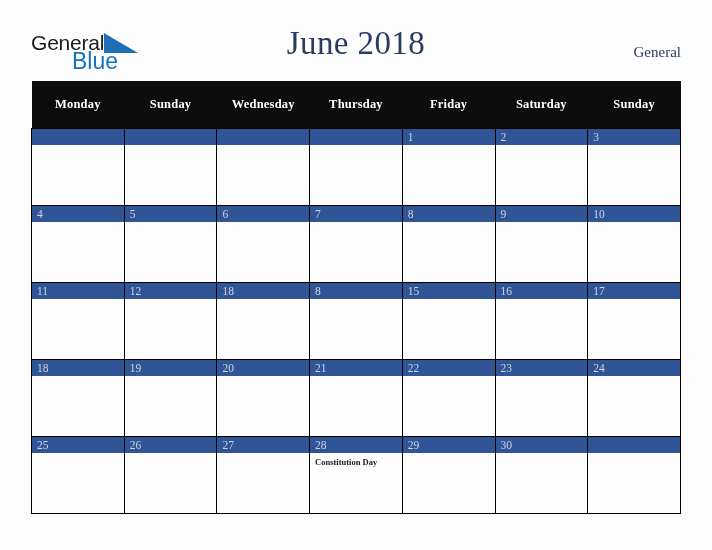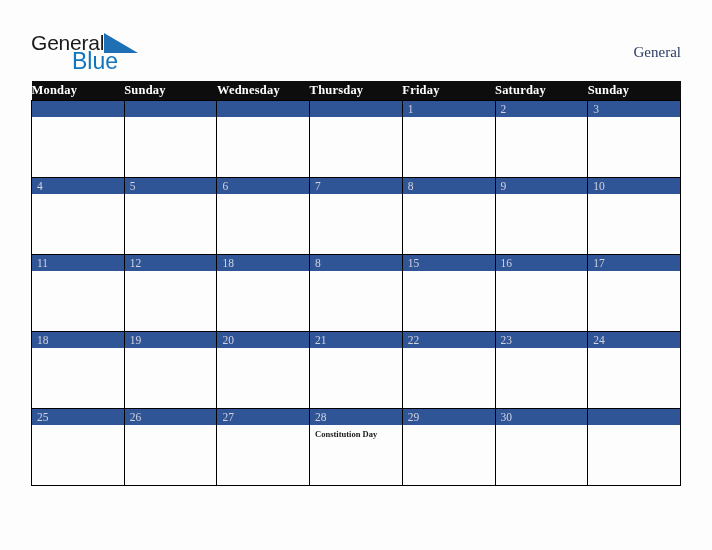--- a/index.html
+++ b/index.html
@@ -99,22 +99,22 @@
     width: 650px;
     border-collapse: collapse;
     table-layout: fixed;
   }
   .calendar th {
     background: #0d0d0d;
     color: #ffffff;
     font-size: 12.5px;
     font-weight: bold;
     height: 19px;
-    padding: 0;
-    text-align: left;
+    padding: 14px;
+    text-align: center;
     font-family: "Liberation Serif", "DejaVu Serif", serif;
     letter-spacing: 0.2px;
     border: none;
   }
   .calendar td {
     padding: 0;
     vertical-align: top;
     border: 1px solid #000000;
     border-top: none;
     background: #fdfdfd;
@@ -162,20 +162,21 @@
     <div class="logo-row1">
       <span class="logo-general">General</span><span class="logo-triangle"><svg width="34" height="20" viewBox="0 0 34 20">
             <polygon points="0,0 34,20 0,20" fill="#1f6fb5"></polygon>
           </svg></span>
     </div>
     <div class="logo-row2">
       <span class="logo-blue">Blue</span>
     </div>
   </div>
 
+  <div class="cal-title">June 2018</div>
   <div class="cal-country">General</div>
 </div>
 
 <table class="calendar">
   <thead>
     <tr id="weekday-row">
         <th><span>Monday</span></th>
         <th><span>Sunday</span></th>
         <th><span>Wednesday</span></th>
         <th><span>Thursday</span></th>

